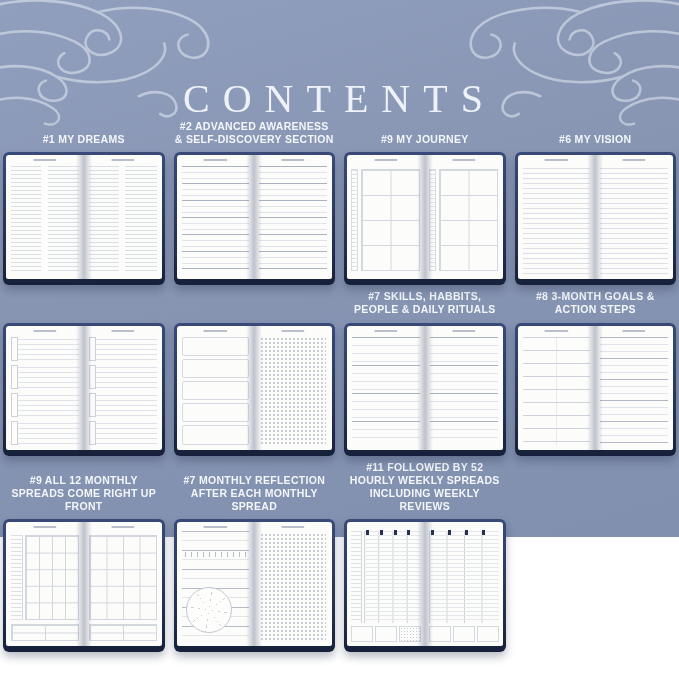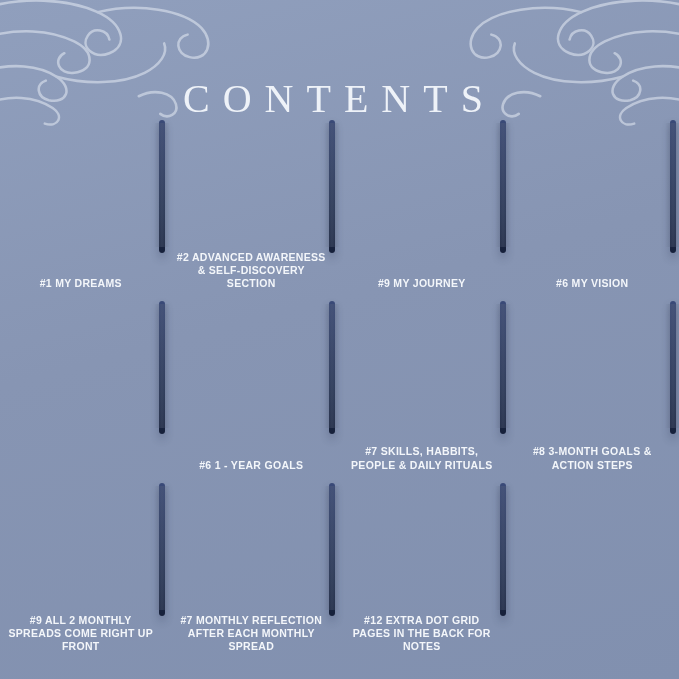--- a/index.html
+++ b/index.html
@@ -1,33 +1,33 @@
 <!DOCTYPE html>
 <html><head>
 <meta charset="utf-8">
 <style>
   html,body{margin:0;padding:0;}
   body{width:679px;height:679px;overflow:hidden;font-family:"Liberation Sans",sans-serif;}
-  .canvas{position:relative;width:679px;height:679px;background:linear-gradient(165deg,#909fbd 0%,#8795b3 45%,#8190af 100%);}
+  .canvas{position:relative;width:679px;height:537px;background:linear-gradient(165deg,#909fbd 0%,#8795b3 45%,#8190af 100%);}
 
   
   .cloud{position:absolute;top:-6px;width:225px;height:138px;pointer-events:none;}
   .cloud.tl{left:-8px;}
   .cloud.tr{right:-8px;transform:scaleX(-1);}
 
   
   .title{position:absolute;top:48px;left:0;width:100%;text-align:center;
     font-family:"Liberation Serif",serif;font-weight:400;font-size:40px;
     letter-spacing:13px;color:#eef2f8;}
 
   
   .grid{position:absolute;left:3px;right:3px;top:120px;bottom:20px;
     display:grid;grid-template-columns:repeat(4,1fr);grid-template-rows:repeat(3,1fr);
     column-gap:9px;row-gap:5px;}
-  .cell{display:flex;justify-content:flex-end;min-width:0;}
+  .cell{display:flex;flex-direction:column;justify-content:flex-end;min-width:0;}
   .caption{flex:1;display:flex;align-items:flex-end;justify-content:center;text-align:center;
     margin:0 1px 6px;font-weight:700;font-size:10.5px;line-height:1.25;letter-spacing:.3px;color:#f3f6fa;}
 
   
   .nb{position:relative;margin:0;height:124px;display:flex;
     background:linear-gradient(#3a4a78,#22304f 70%,#16203a);
     border-radius:6px;padding:3px 3px 6px;box-shadow:0 5px 8px rgba(30,40,70,.30);}
   .pg{position:relative;flex:1;background:#fcfcfb;overflow:hidden;min-width:0;}
   .pg.l{border-radius:3px 0 0 2px;}
   .pg.r{border-radius:0 3px 2px 0;}
@@ -216,21 +216,20 @@
               <i class="blk"></i>
               <i class="blk"></i>
               <i class="blk"></i>
             </i>
           </div>
         <i class="spine"></i>
       </figure>
     </div>
 
     <div class="cell">
-      <div class="caption">#6 1 - YEAR GOALS</div>
       <figure class="nb">
         <div class="pg l">
             <i class="hdr"></i>
           <i class="stack5">
               <i></i>
               <i></i>
               <i></i>
               <i></i>
               <i></i>
             </i>
@@ -267,21 +266,21 @@
           </div>
         <div class="pg r">
             <i class="hdr"></i>
             <i class="qa g5"></i>
           </div>
         <i class="spine"></i>
       </figure>
     </div>
 
     <div class="cell">
-      <div class="caption">#9 ALL 2 MONTHLY SPREADS COME RIGHT UP FRONT</div>
+      <div class="caption">#9 ALL 12 MONTHLY SPREADS COME RIGHT UP FRONT</div>
       <figure class="nb">
         <div class="pg l">
             <i class="hdr"></i>
             <i class="cal-side"></i>
             <i class="cal off"></i>
             <i class="cal-bot"></i>
           </div>
         <div class="pg r">
             <i class="hdr"></i>
             <i class="cal"></i>
@@ -301,28 +300,39 @@
             <i class="wheel"></i>
           </div>
         <div class="pg r">
             <i class="hdr"></i>
             <i class="dots"></i>
           </div>
         <i class="spine"></i>
       </figure>
     </div>
 
-
-    <div class="cell">
-      <div class="caption">#12 EXTRA DOT GRID PAGES IN THE BACK FOR NOTES</div>
-      <figure class="nb">
-        <div class="pg l">
-            <i class="dots full"></i>
-          </div>
-        <div class="pg r">
-            <i class="dots full"></i>
-          </div>
-        <i class="spine"></i>
-      </figure>
-    </div>
+    <div class="cell">
+      <div class="caption">#11 FOLLOWED BY 52 HOURLY WEEKLY SPREADS INCLUDING WEEKLY REVIEWS</div>
+      <figure class="nb">
+        <div class="pg l">
+            <i class="wk-side"></i>
+            <i class="wk"></i>
+          <i class="wk-bot">
+              <i></i>
+              <i></i>
+              <i class="dgrid"></i>
+            </i>
+          </div>
+        <div class="pg r">
+            <i class="wk wide"></i>
+          <i class="wk-bot">
+              <i></i>
+              <i></i>
+              <i></i>
+            </i>
+          </div>
+        <i class="spine"></i>
+      </figure>
+    </div>
+
 
   </div>
 </div>
 
 </body></html>

